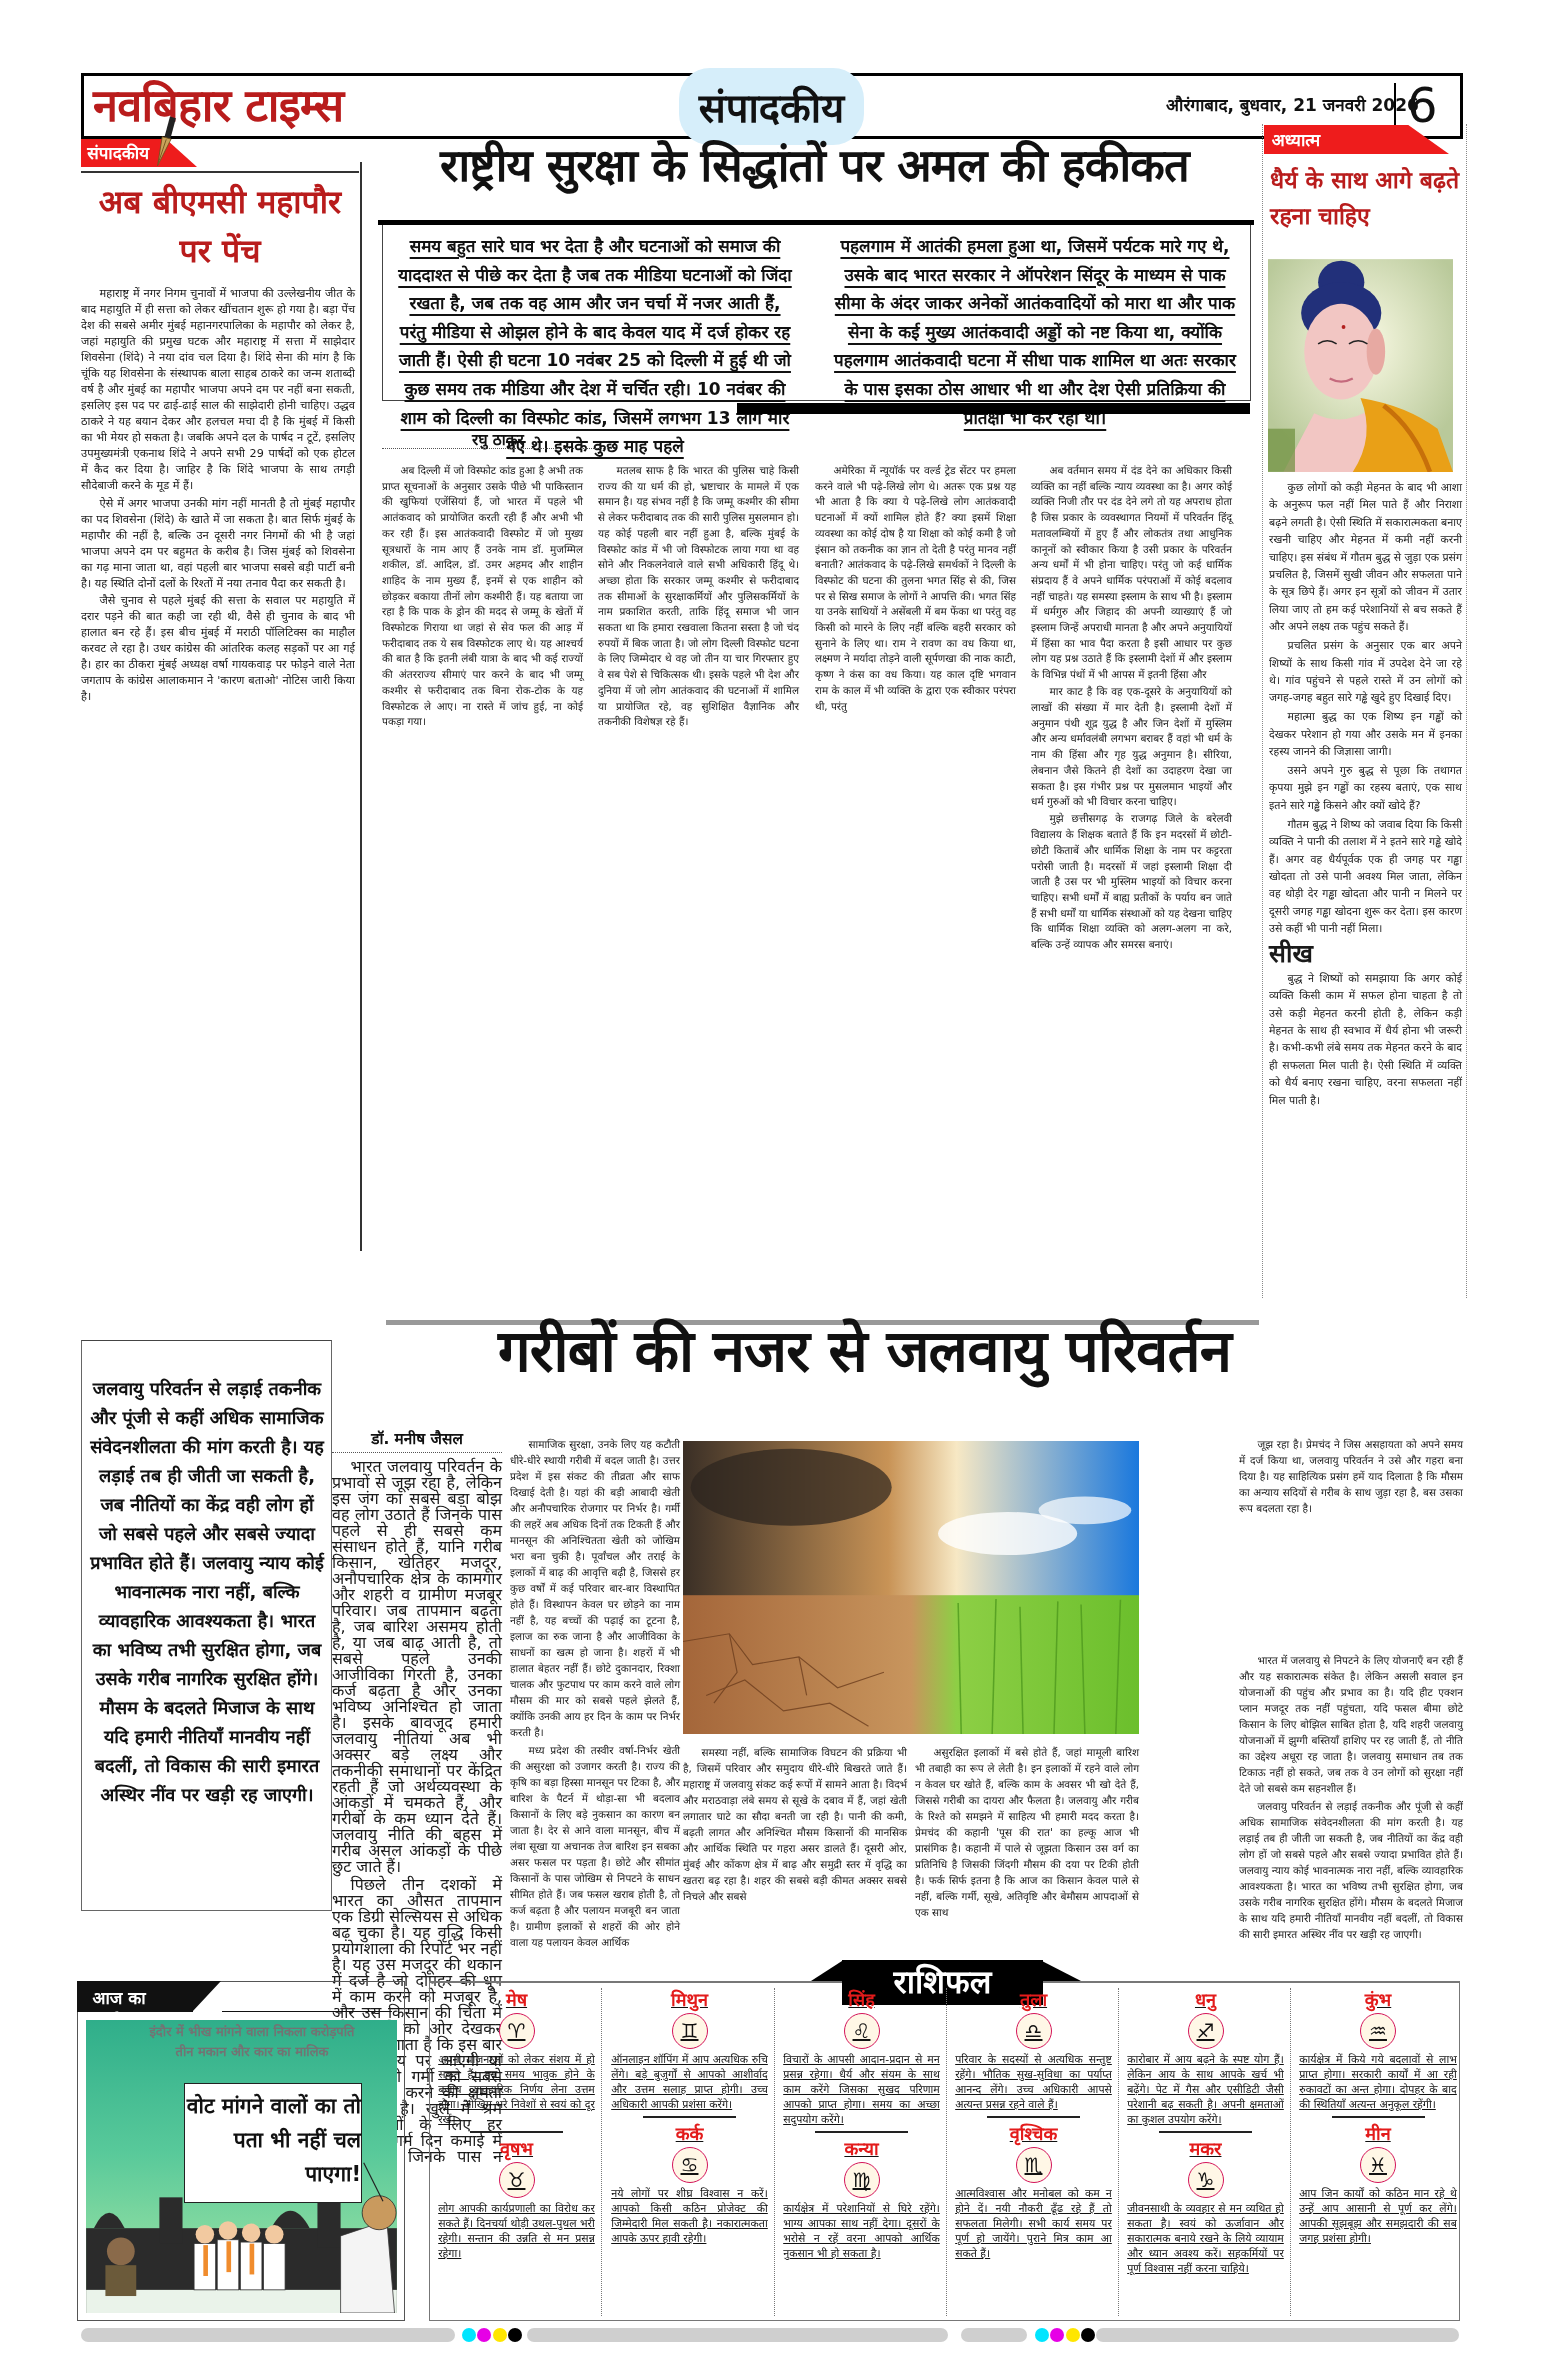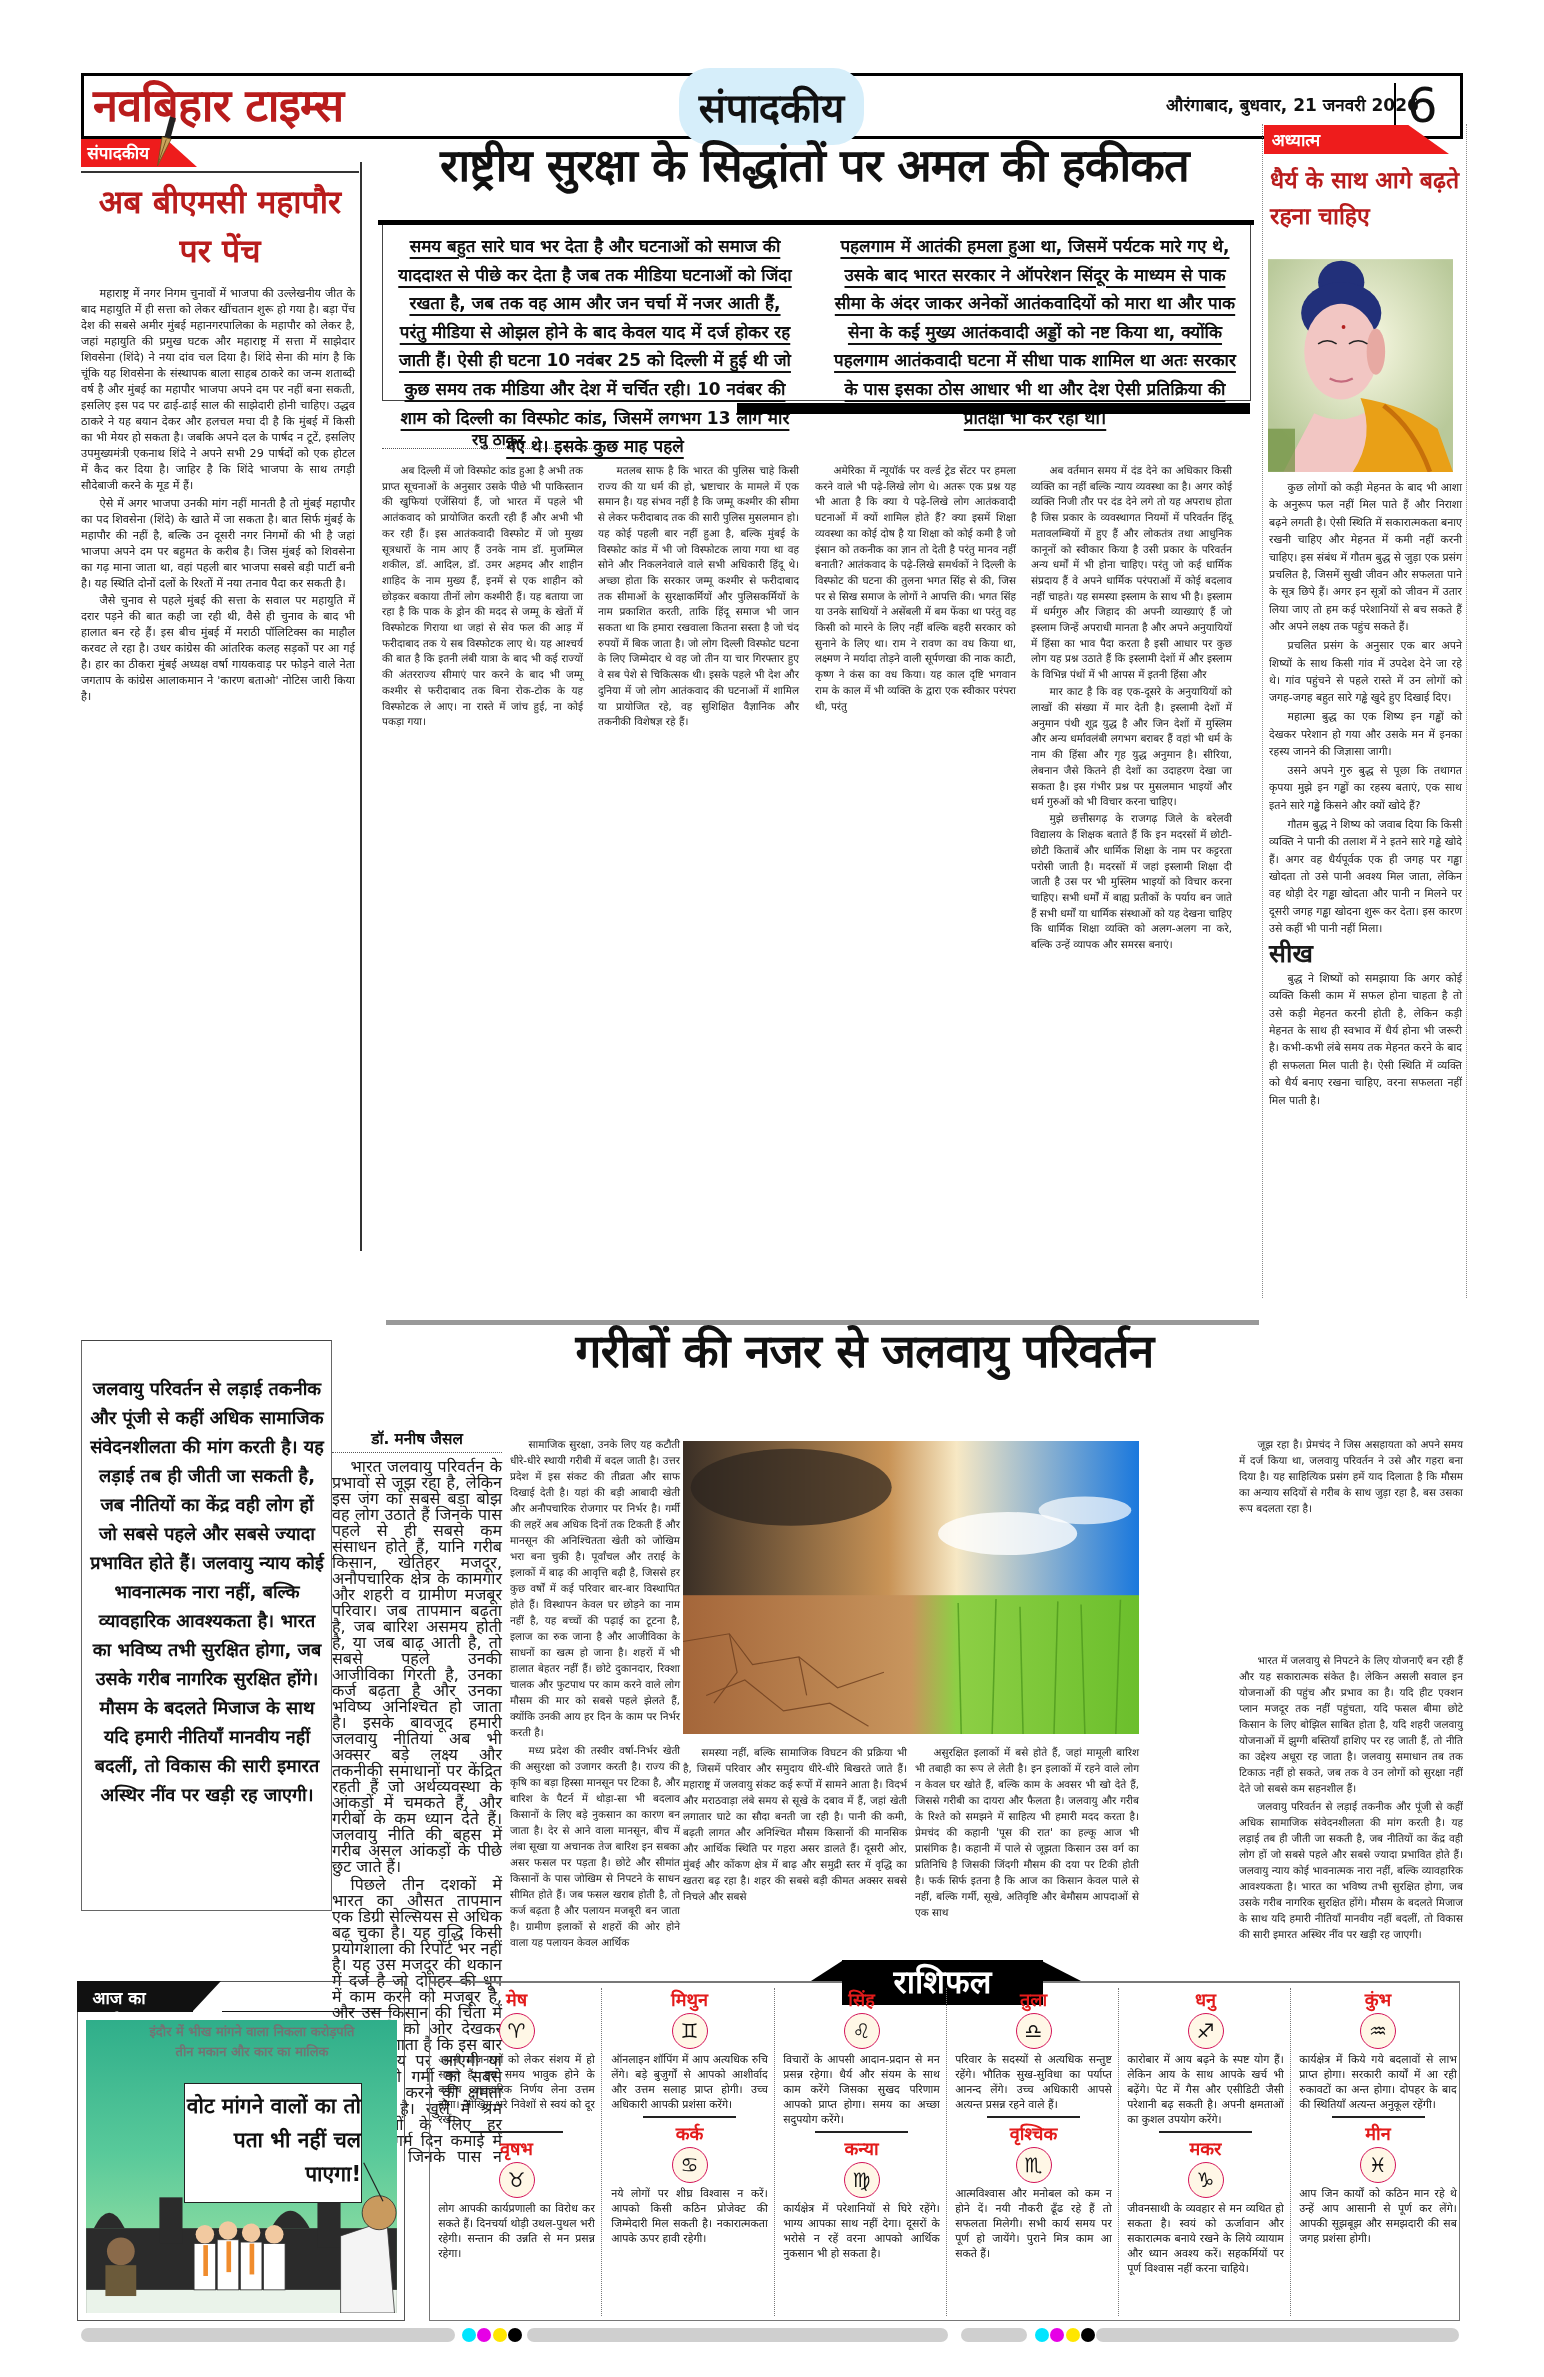--- a/index.html
+++ b/index.html
@@ -46,21 +46,21 @@
   #right-frame { left: 1262px; top: 124px; width: 205px; height: 1174px; border-left: 1.5px dotted #888; border-right: 1.5px dotted #888; }
   #right-tag { left: 1264px; top: 125px; width: 185px; height: 29px; background: #ee1c1c; color: #fff; font-size: 17px; font-weight: bold; padding: 3.1px 7.7px; clip-path: polygon(0 0, 78% 0, 100% 100%, 0 100%); }
   #right-headline { left: 1270px; top: 162px; width: 193px; font-size: 23px; line-height: 36px; }
   #buddha-img { left: 1268px; top: 259px; width: 185px; height: 213px; }
   #right-body { left: 1269px; top: 479px; width: 193px; font-size: 10.8px; line-height: 17.4px; }
   #right-body h4 { font-size: 25px; line-height: 26px; font-weight: bold; margin: 3.1px 0; }
 
   
   #pullquote-frame { left: 81px; top: 1340px; width: 251px; height: 571px; border: 0.8px solid #666; border-top: 1.5px solid #444; }
   #climate-pullquote { left: 89px; top: 1374px; width: 236px; text-align: center; font-size: 18px; line-height: 29px; font-weight: bold; }
-  #climate-headline { left: 378px; top: 1313px; width: 973px; text-align: center; font-size: 46px; line-height: 77px; font-weight: bold; letter-spacing: -0.8px; }
+  #climate-headline { left: 378px; top: 1313px; width: 973px; text-align: center; font-size: 58px; line-height: 77px; font-weight: bold; letter-spacing: -0.8px; }
   #author2 { left: 332px; top: 1428px; width: 170px; text-align: center; font-size: 15.4px; font-weight: bold; }
   #author2-rule { left: 332px; top: 1452px; width: 170px; border-top: 1.5px dotted #555; }
   #cl-c1 { left: 332px; top: 1459px; width: 170px; font-size: 16px; line-height: 16px; }
   #cl-c2 { left: 510px; top: 1436px; width: 170px; font-size: 10.4px; line-height: 16px; }
   #climate-img { left: 683px; top: 1441px; width: 456px; height: 293px; overflow: hidden; }
   #cl-c3 { left: 683px; top: 1744px; width: 224px; font-size: 10.4px; line-height: 16px; }
   #cl-c4 { left: 915px; top: 1744px; width: 224px; font-size: 10.4px; line-height: 16px; }
   #cl-c5 { left: 1239px; top: 1436px; width: 224px; font-size: 10.4px; line-height: 16px; }
   #cl-c5b { left: 1239px; top: 1652px; width: 224px; font-size: 10.4px; line-height: 16px; }
 
@@ -74,21 +74,21 @@
   #cartoon-bubble { left: 184px; top: 2083px; width: 178px; height: 120px; background: #fff; border: 1.5px solid #222; text-align: right; font-size: 21px; line-height: 34px; font-weight: bold; padding-top: 4.6px; }
 
   
   #rashi-frame { left: 429px; top: 1981px; width: 1031px; height: 340px; border: 1.5px solid #777; border-top: none; }
   #rashi-line { left: 429px; top: 1981px; width: 1031px; height: 1.5px; background: #777; }
   #rashi-banner { left: 842px; top: 1960px; width: 201px; height: 45px; background: #000; color: #fff; font-size: 32px; line-height: 45px; text-align: center; font-weight: bold; }
   #rashi-banner-l { left: 811px; top: 1961px; width: 0; height: 0; border-bottom: 20px solid #000; border-left: 31px solid transparent; }
   #rashi-banner-r { left: 1042px; top: 1961px; width: 0; height: 0; border-bottom: 20px solid #000; border-right: 39px solid transparent; }
   .rcol { top: 1988px; width: 170px; height: 328px; }
   .rcol.sep { border-right: 1.5px dotted #777; }
-  .rsign { text-align: center; }
+  .rsign { text-align: center; text-decoration: underline; }
   .rname { color: #e31b1b; font-size: 18px; line-height: 23px; font-weight: bold; }
   .ricon { width: 36px; height: 36px; margin: 1.5px auto 3.1px; border-radius: 50%; border: 1.5px solid #d4145a; display: flex; align-items: center; justify-content: center; font-size: 20px; background: #fff7e6; }
   .rtext { font-size: 10.8px; line-height: 15px; text-align: justify; padding: 0 6.2px; }
   .rrule { width: 93px; height: 1.5px; background: #222; margin: 4.6px auto 4.6px; }
 
   
   .regbar { top: 2328px; height: 14px; background: #cfcfcf; border-radius: 7px; }
   .cmyk { top: 2328px; width: 14px; height: 14px; border-radius: 50%; }
 </style>
 </head>

